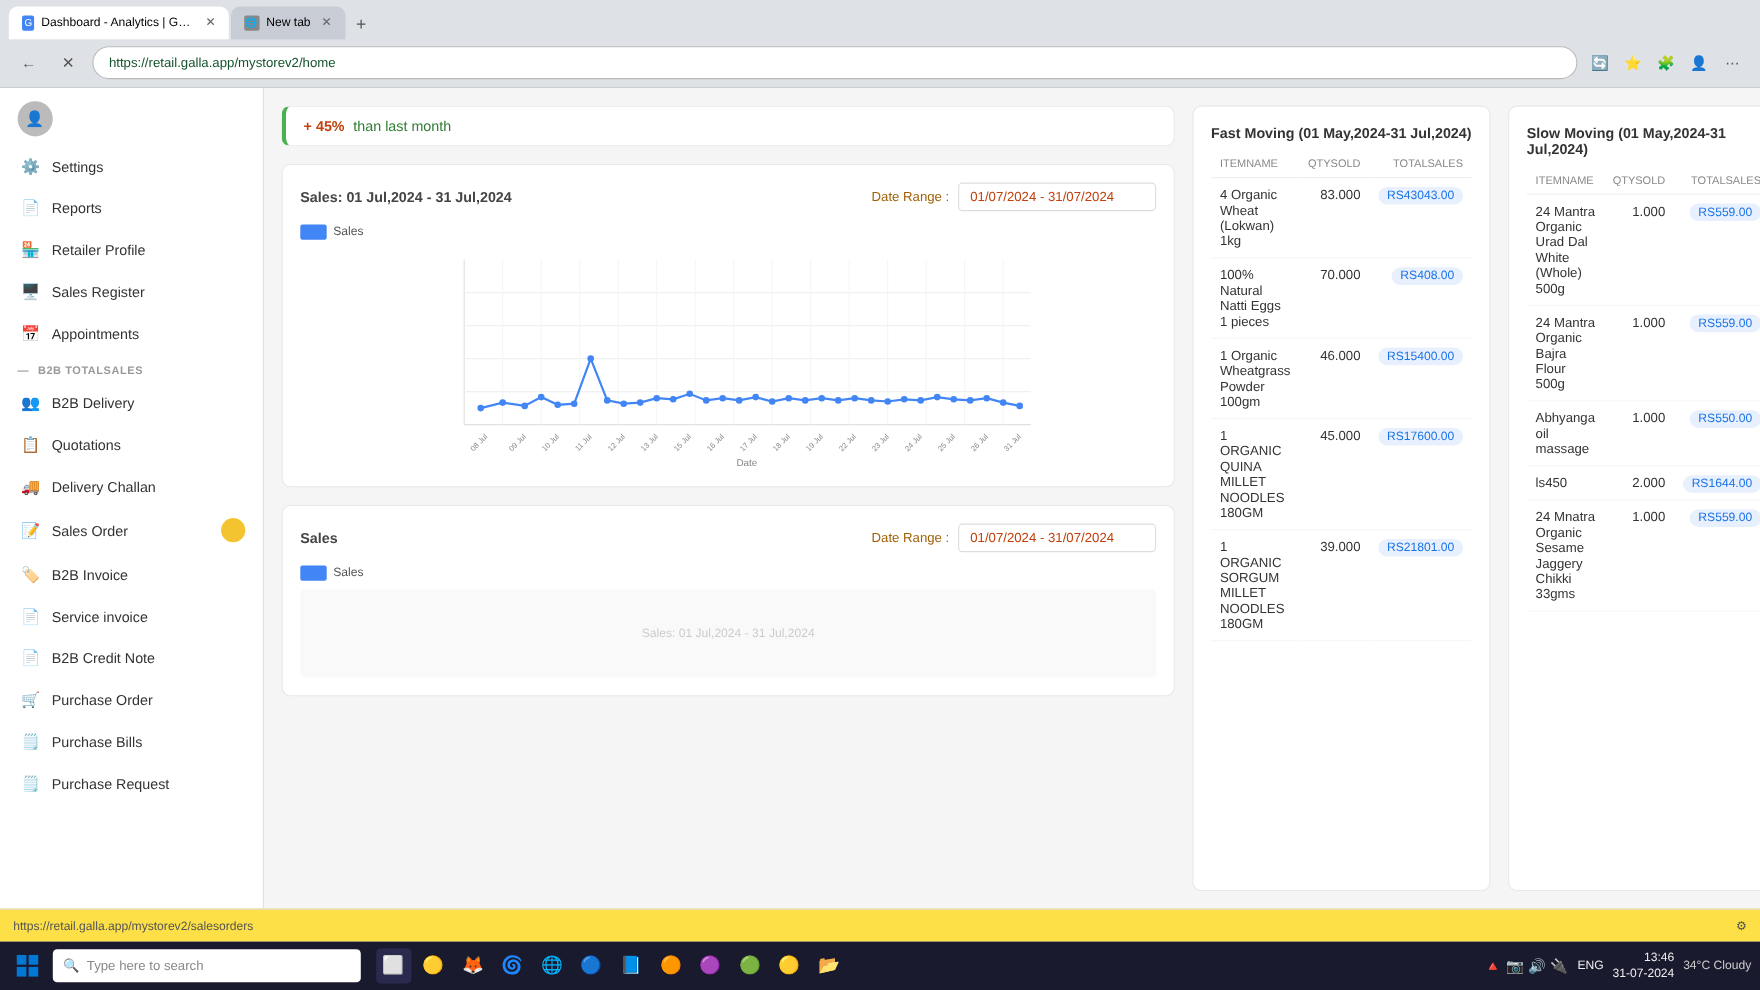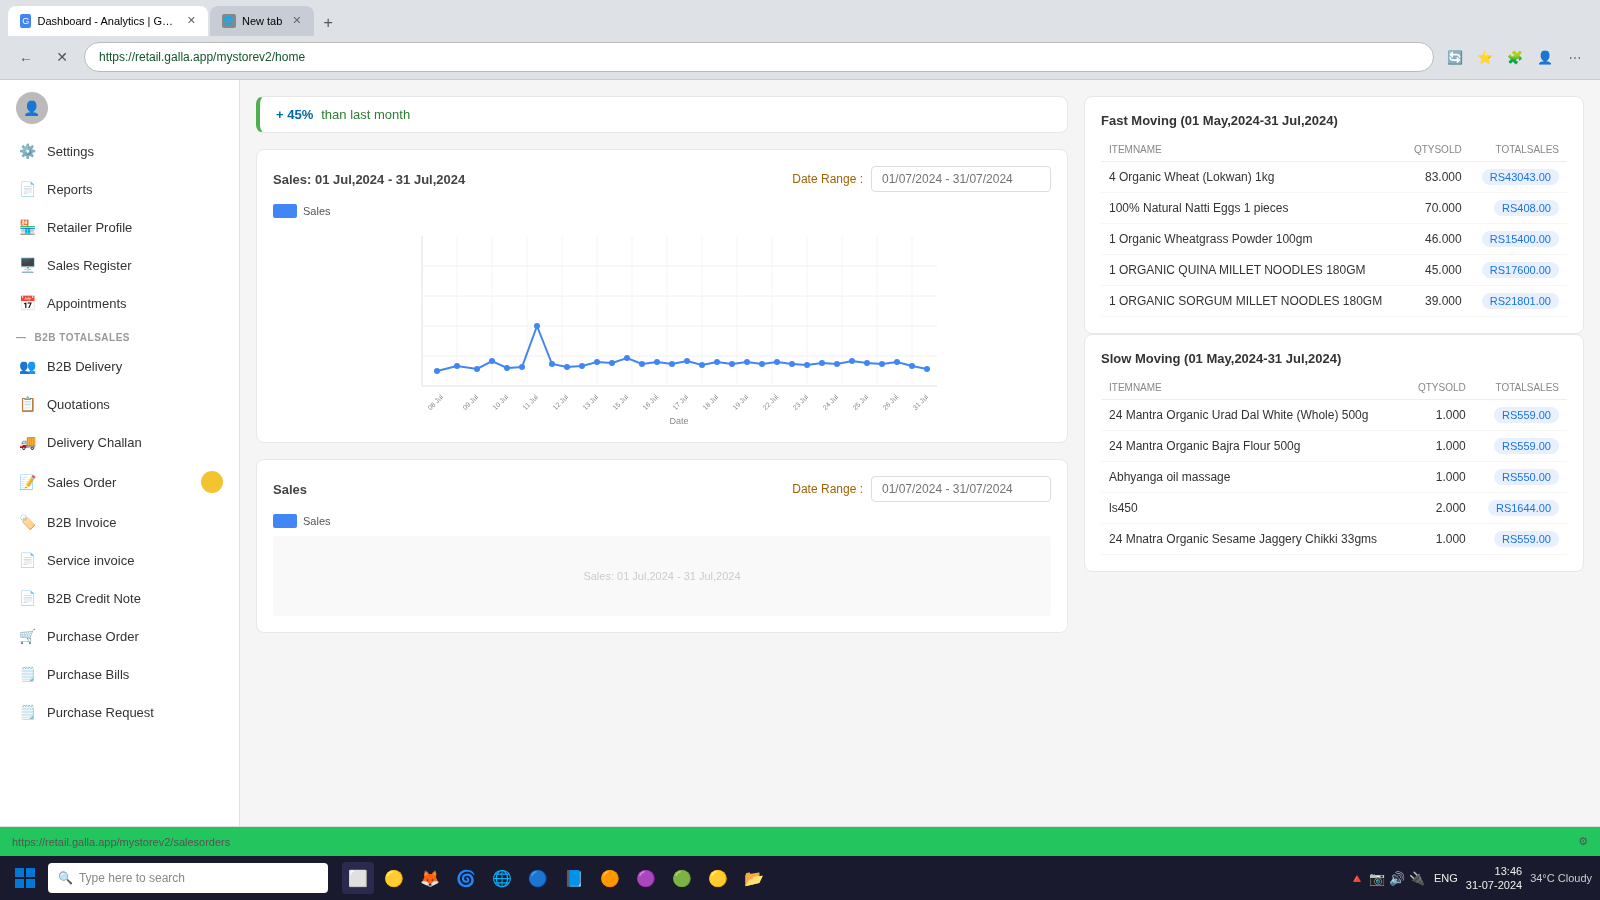--- a/index.html
+++ b/index.html
@@ -28,45 +28,45 @@
     .sidebar { width: 240px; background: #fff; border-right: 1px solid #e0e0e0; display: flex; flex-direction: column; overflow-y: auto; padding-bottom: 20px; }
     .sidebar-item { display: flex; align-items: center; gap: 10px; padding: 10px 16px; cursor: pointer; color: #333; font-size: 13px; border-left: 3px solid transparent; }
     .sidebar-item .item-icon { width: 18px; height: 18px; display: flex; align-items: center; justify-content: center; font-size: 14px; color: #666; flex-shrink: 0; }
     .sidebar-section-label { font-size: 10px; color: #999; font-weight: 600; padding: 10px 16px 4px; letter-spacing: 0.5px; display: flex; align-items: center; gap: 8px; }
     .sidebar-section-label::before { content: '—'; }
     .badge-yellow { width: 22px; height: 22px; background: #f4c430; border-radius: 50%; margin-left: auto; }
 
     
     .main-content { flex: 1; overflow-y: auto; padding: 16px; display: flex; gap: 16px; }
     .left-panel { flex: 1; display: flex; flex-direction: column; gap: 16px; }
-    .right-panel { width: 500px; display: flex; flex-direction: column; }
+    .right-panel { width: 500px; display: flex; flex-direction: row; gap: 16px; }
 
     
     .card { background: #fff; border-radius: 8px; border: 1px solid #e8e8e8; padding: 16px; }
     .card-header { display: flex; align-items: center; justify-content: space-between; margin-bottom: 12px; flex-wrap: wrap; gap: 8px; }
     .date-range-label { font-size: 12px; color: #a16207; }
-    .date-range-input { border: 1px solid #ddd; border-radius: 4px; padding: 5px 10px; font-size: 12px; color: #737373; min-width: 180px; }
+    .date-range-input { border: 1px solid #ddd; border-radius: 4px; padding: 5px 10px; font-size: 12px; color: #c2410c; min-width: 180px; }
     .chart-legend { display: flex; align-items: center; gap: 6px; margin-bottom: 8px; }
     .legend-color { width: 24px; height: 14px; background: #4285f4; border-radius: 2px; }
     .legend-label { font-size: 11px; color: #555; }
 
     
     .chart-container { width: 100%; overflow: hidden; }
 
     
     .section-title { font-size: 13px; font-weight: 600; color: #333; margin-bottom: 10px; }
     .data-table { width: 100%; border-collapse: collapse; }
     .data-table th { font-size: 10px; font-weight: 400; color: #888; text-transform: uppercase; padding: 6px 8px; text-align: left; border-bottom: 1px solid #eee; }
     .data-table th.right { text-align: right; }
     .data-table td { padding: 8px 8px; font-size: 12px; color: #333; border-bottom: 1px solid #f5f5f5; vertical-align: top; }
     .data-table td.right { text-align: right; }
     .badge-price { background: #e8f0fe; color: #1a73e8; padding: 2px 8px; border-radius: 12px; font-size: 11px; font-weight: 500; }
 
     
-    .status-bar { height: 30px; background: #22c55e; border-top: 1px solid #ddd; display: flex; align-items: center; padding: 0 12px; gap: 16px; font-size: 11px; color: #555; }
+    .status-bar { height: 30px; background: #fde047; border-top: 1px solid #ddd; display: flex; align-items: center; padding: 0 12px; gap: 16px; font-size: 11px; color: #555; }
     .status-bar .status-url { flex: 1; }
     .status-bar .status-right { display: flex; align-items: center; gap: 12px; }
     .taskbar { height: 44px; background: #1a1a2e; display: flex; align-items: center; padding: 0 8px; gap: 6px; }
     .taskbar-start { width: 34px; height: 34px; display: flex; align-items: center; justify-content: center; }
     .taskbar-search { flex: 1; max-width: 280px; height: 30px; background: #fff; border-radius: 4px; display: flex; align-items: center; padding: 0 10px; gap: 6px; font-size: 12px; color: #666; }
     .taskbar-apps { display: flex; gap: 4px; margin-left: 8px; }
     .taskbar-app { width: 32px; height: 32px; display: flex; align-items: center; justify-content: center; border-radius: 4px; font-size: 16px; }
     .taskbar-right { margin-left: auto; display: flex; align-items: center; gap: 8px; font-size: 11px; color: #eee; }
     .sys-icons { display: flex; gap: 4px; }
     .sys-icon { font-size: 13px; color: #ccc; }
@@ -198,21 +198,21 @@
       <div class="item-icon">🗒️</div>
       <span>Purchase Request</span>
     </div>
   </div>
 
   <div class="main-content">
 
     <div class="left-panel">
 
       <div class="top-card" style="border-left: 4px solid #4caf50;">
-        <span style="color:#0369a1;font-weight:700;">+ 45%</span>
+        <span style="color:#c2410c;font-weight:700;">+ 45%</span>
         <span> than last month</span>
       </div>
 
       <div class="card">
         <div class="card-header">
           <span style="font-size:13px;font-weight:600;color:#444;">Sales: 01 Jul,2024 - 31 Jul,2024</span>
           <div style="display:flex;align-items:center;gap:8px;">
             <span class="date-range-label">Date Range :</span>
             <div class="date-range-input">
               <span>01/07/2024 - 31/07/2024</span>

